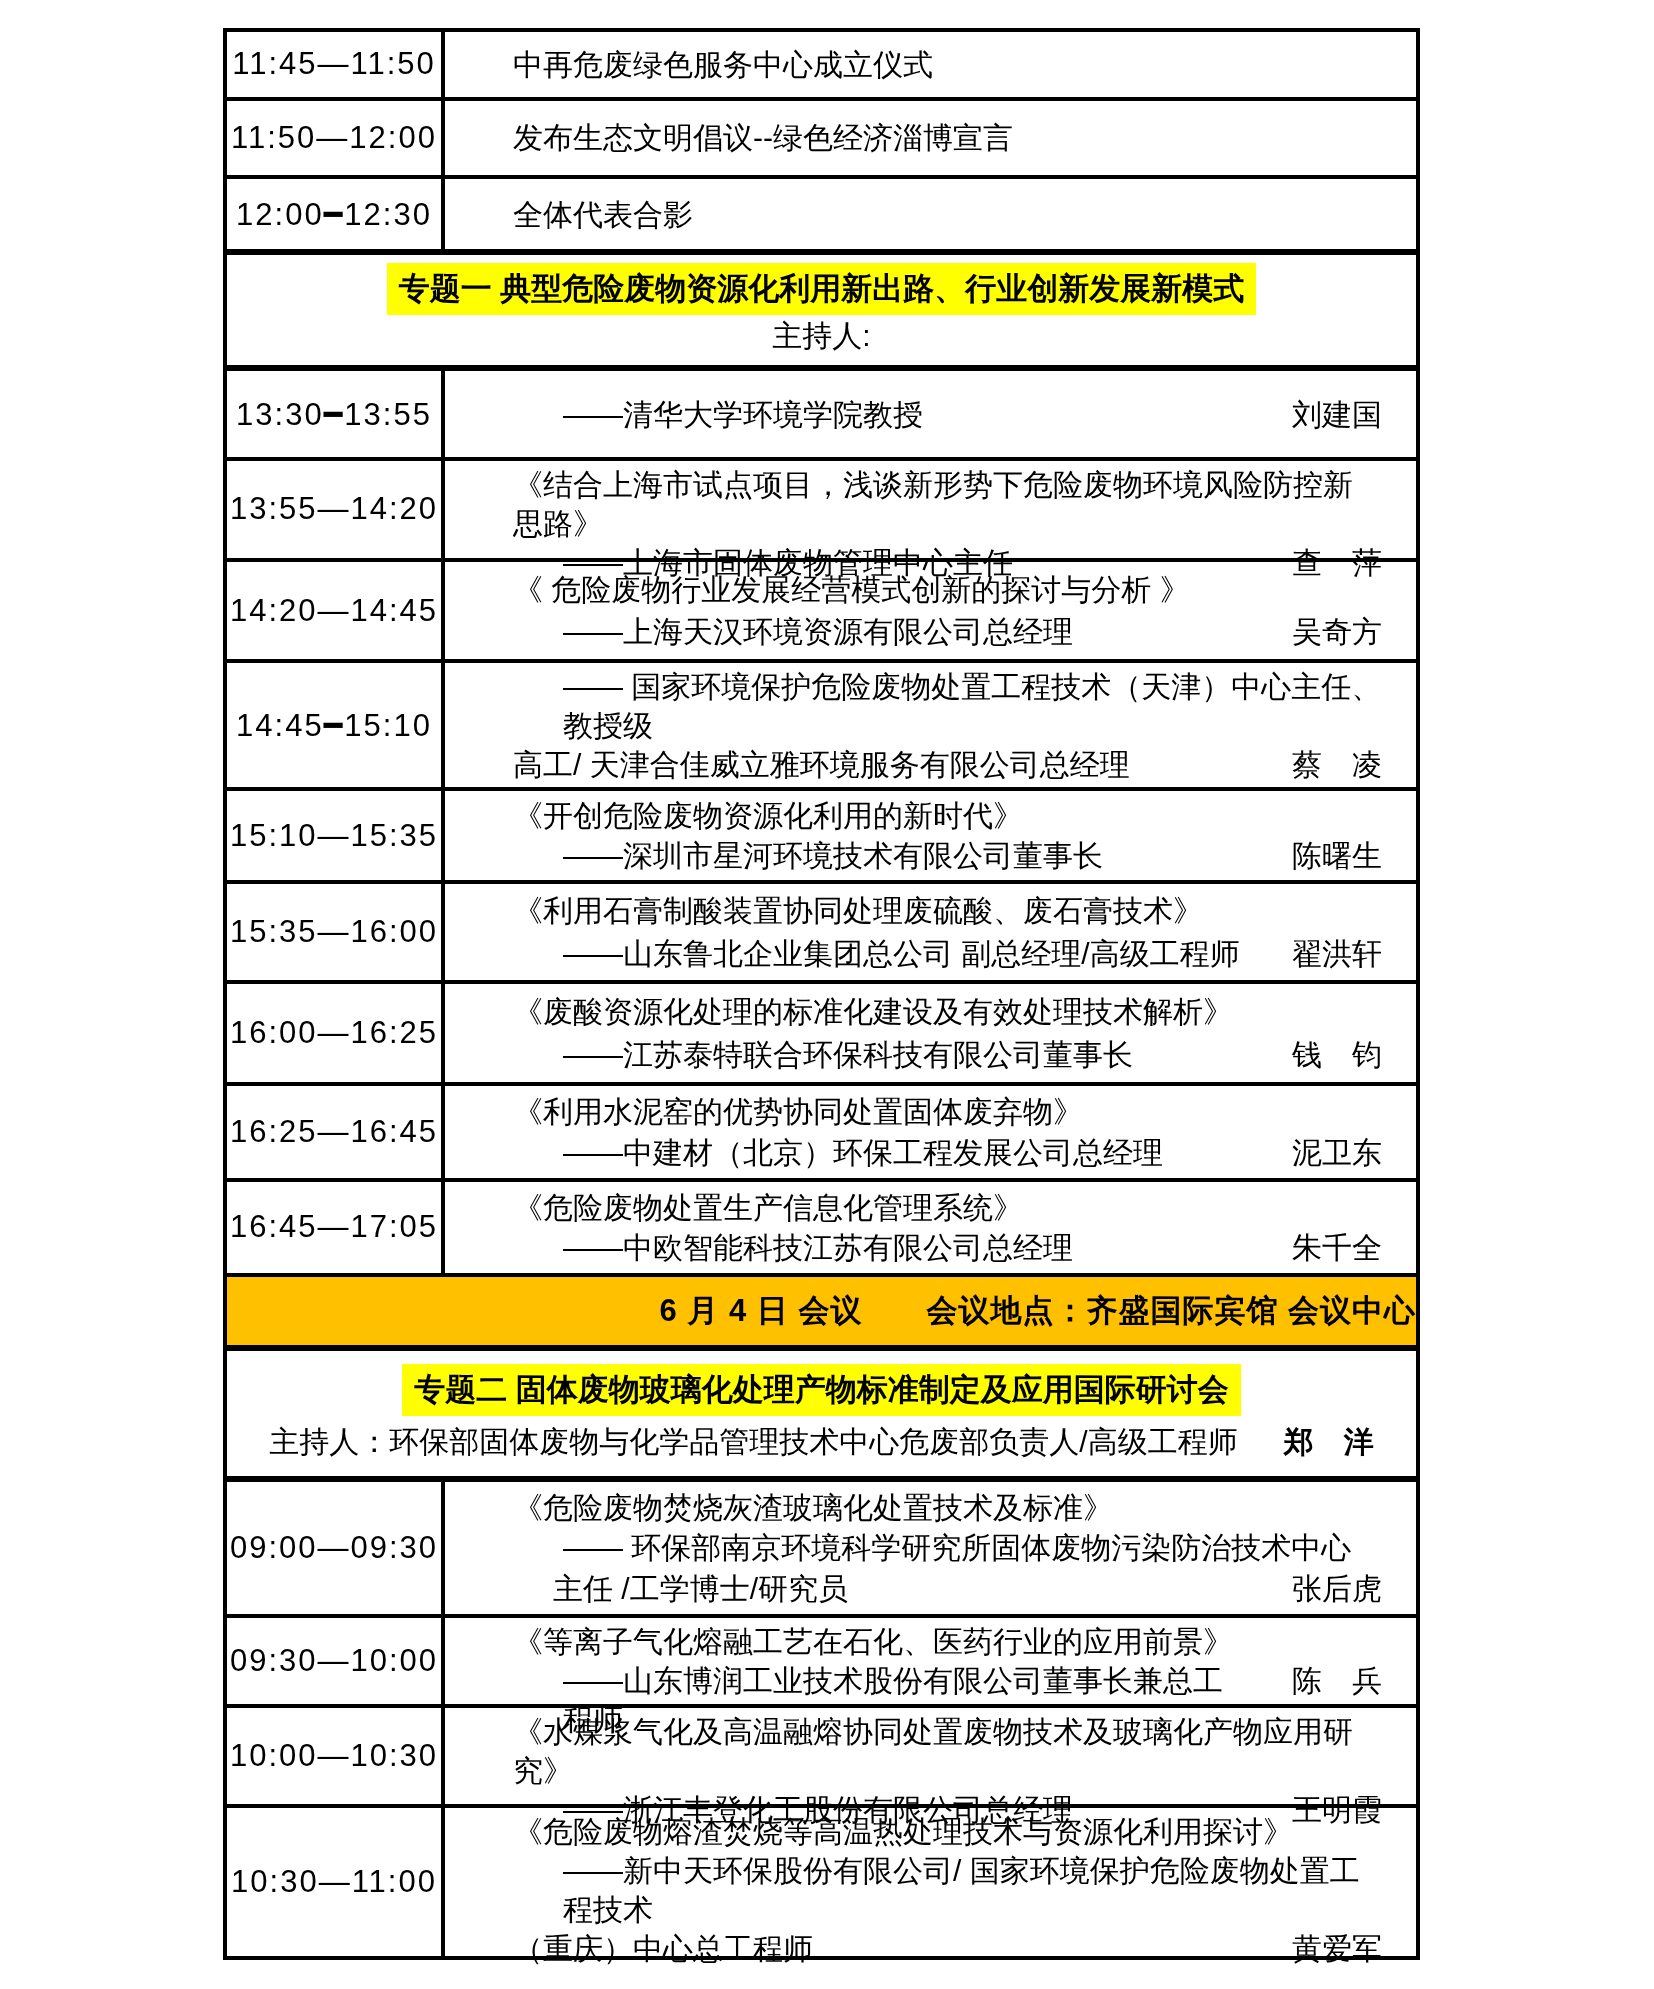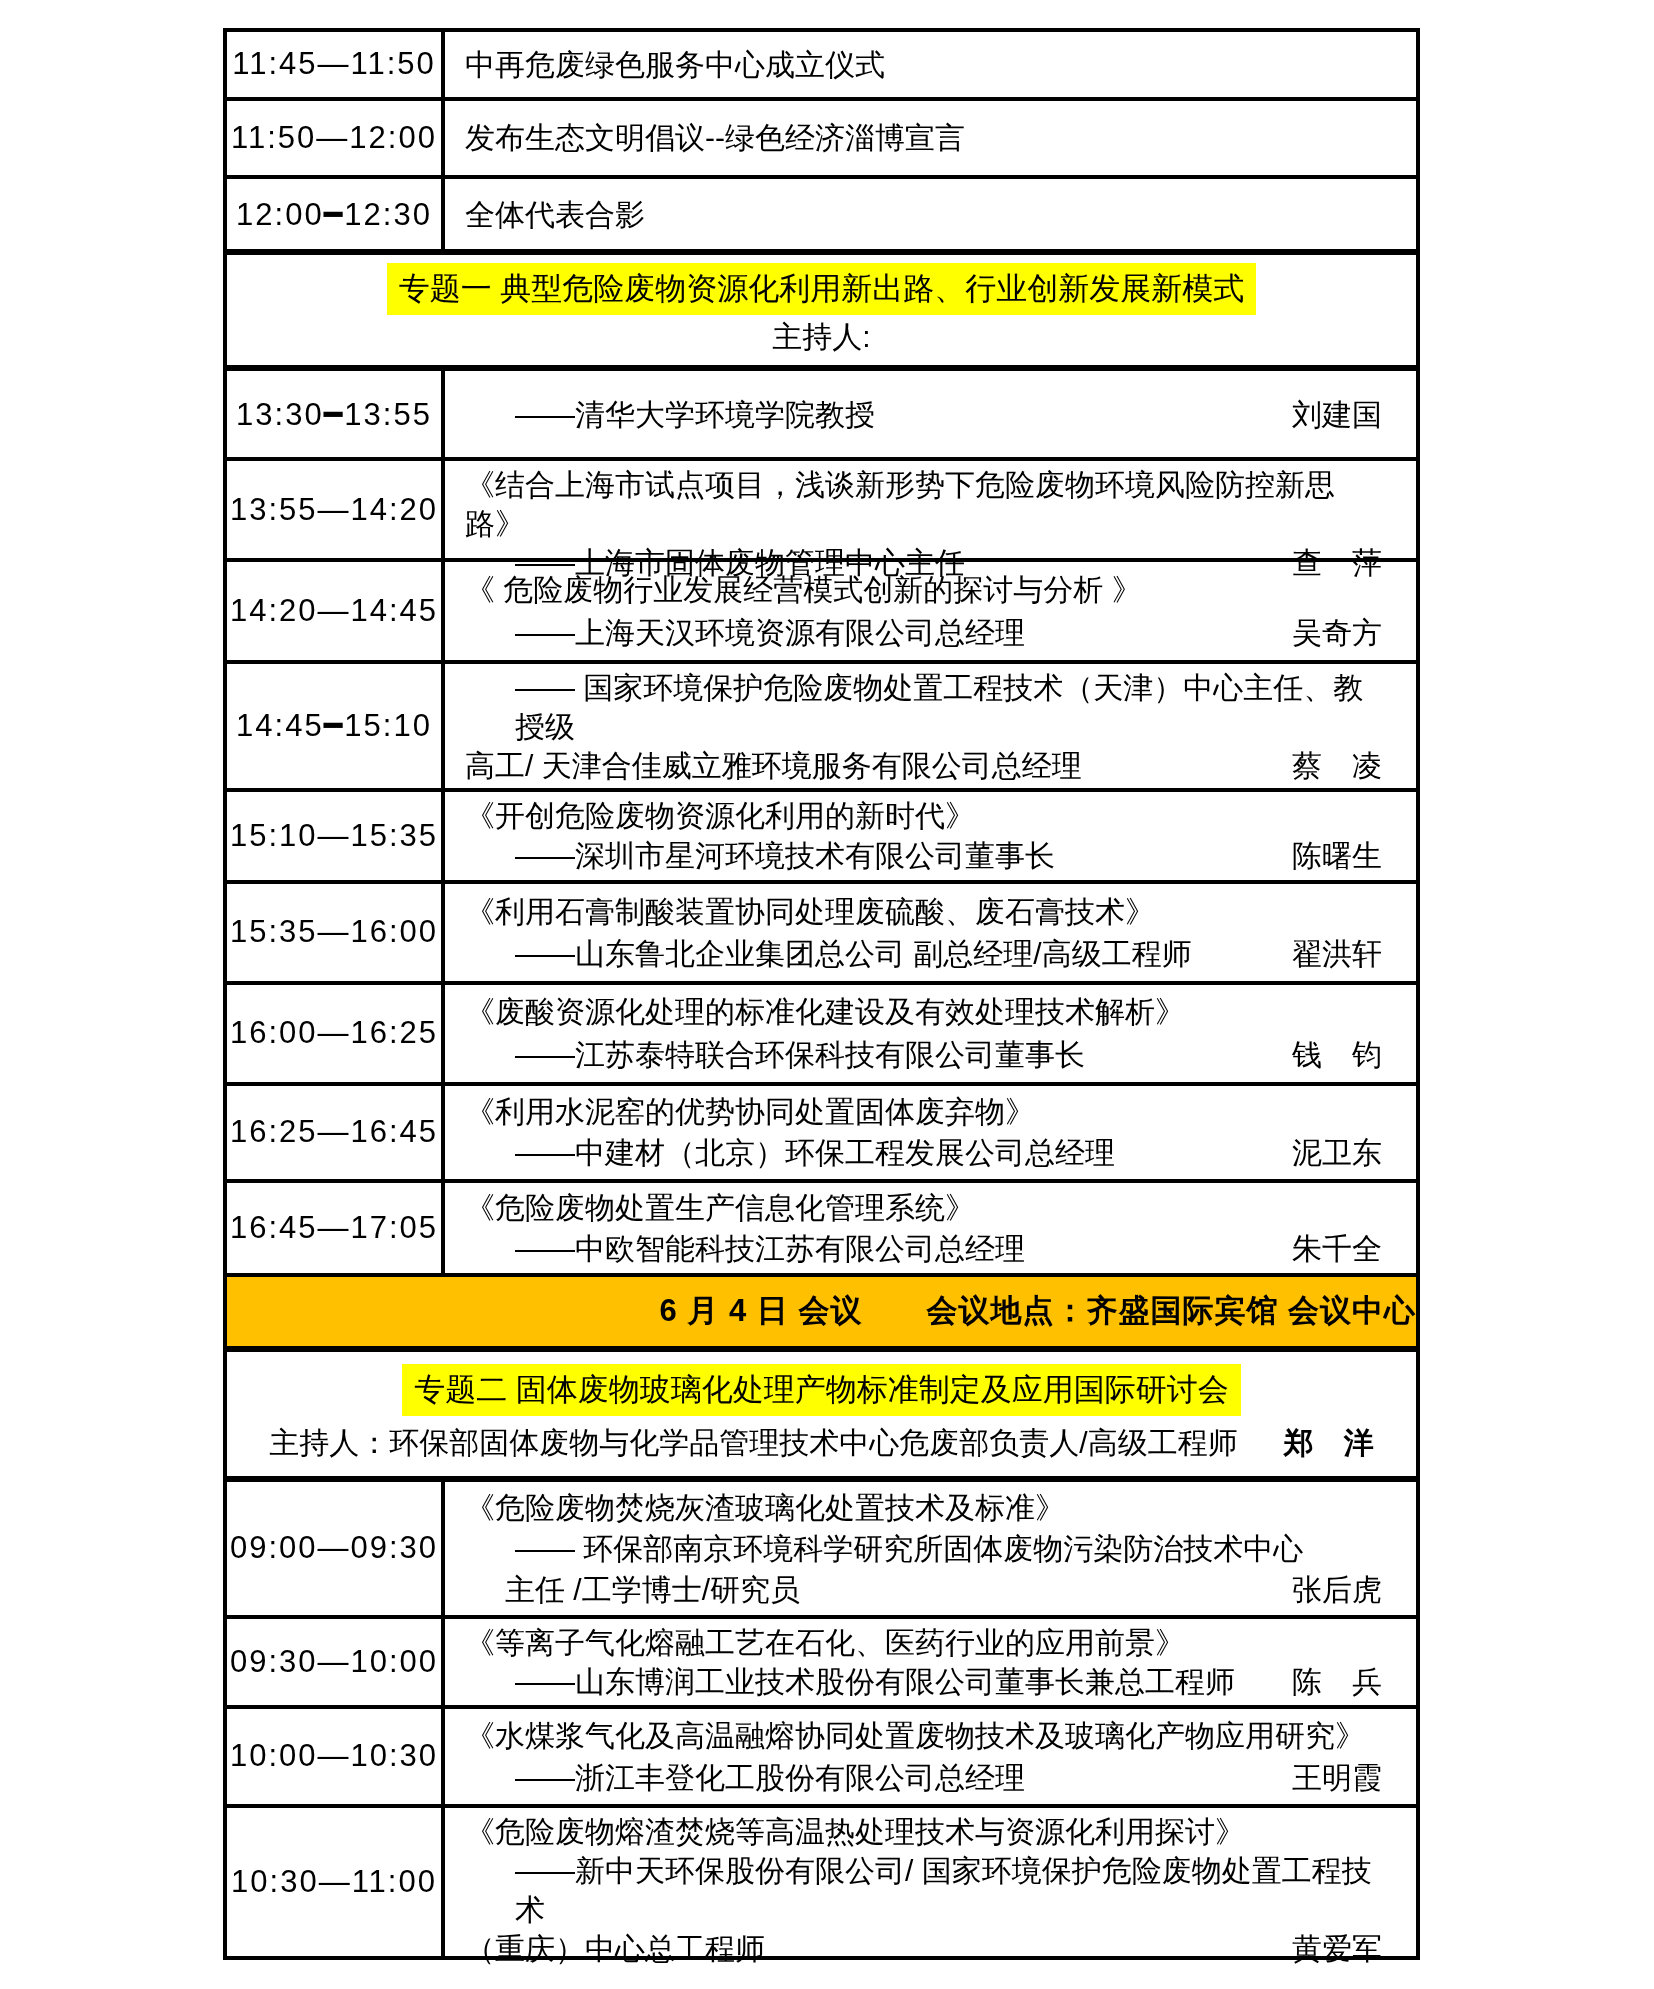--- a/index.html
+++ b/index.html
@@ -17,34 +17,34 @@
   .row.bb6{border-bottom-width:6px;}
   .row.bb0{border-bottom:none;}
   .cell-time{
     box-sizing:border-box;width:218px;border-right:4px solid var(--line,#000);
     display:flex;align-items:center;justify-content:center;
     font-size:31px;letter-spacing:2px;white-space:nowrap;
   }
   .cell-content{
     flex:1;box-sizing:border-box;
     display:flex;flex-direction:column;justify-content:space-evenly;
-    padding:4px 34px 4px 20px;font-size:30px;line-height:1.3;
+    padding:4px 34px 4px 20px;font-size:30px;line-height:1.3;margin-left:48px;
   }
   .cell-content.single{justify-content:center;}
   .cline{display:flex;justify-content:space-between;align-items:baseline;}
   .cline .txt{flex:1;}
   .indent-dash{padding-left:50px;gap:24px;}
   .indent-mid{padding-left:40px;}
   .spk{white-space:nowrap;padding-left:18px;}
   .header-row{
     flex-direction:column;align-items:center;justify-content:space-evenly;
     padding:6px 0;
   }
   .hl{
-    background:var(--yellow,#FFFF00);font-weight:normal;font-size:31px;
+    background:var(--yellow,#FFFF00);font-weight:bold;font-size:31px;
     padding:5px 12px;white-space:nowrap;
   }
   .mod{font-size:30px;display:flex;align-items:baseline;}
   .mod-name{margin-left:46px;white-space:nowrap;font-weight:bold;}
   .banner-row{
     background:var(--orange,#FFC000);
     align-items:center;justify-content:flex-end;
     font-weight:bold;font-size:31px;letter-spacing:1px;
   }
 </style>

